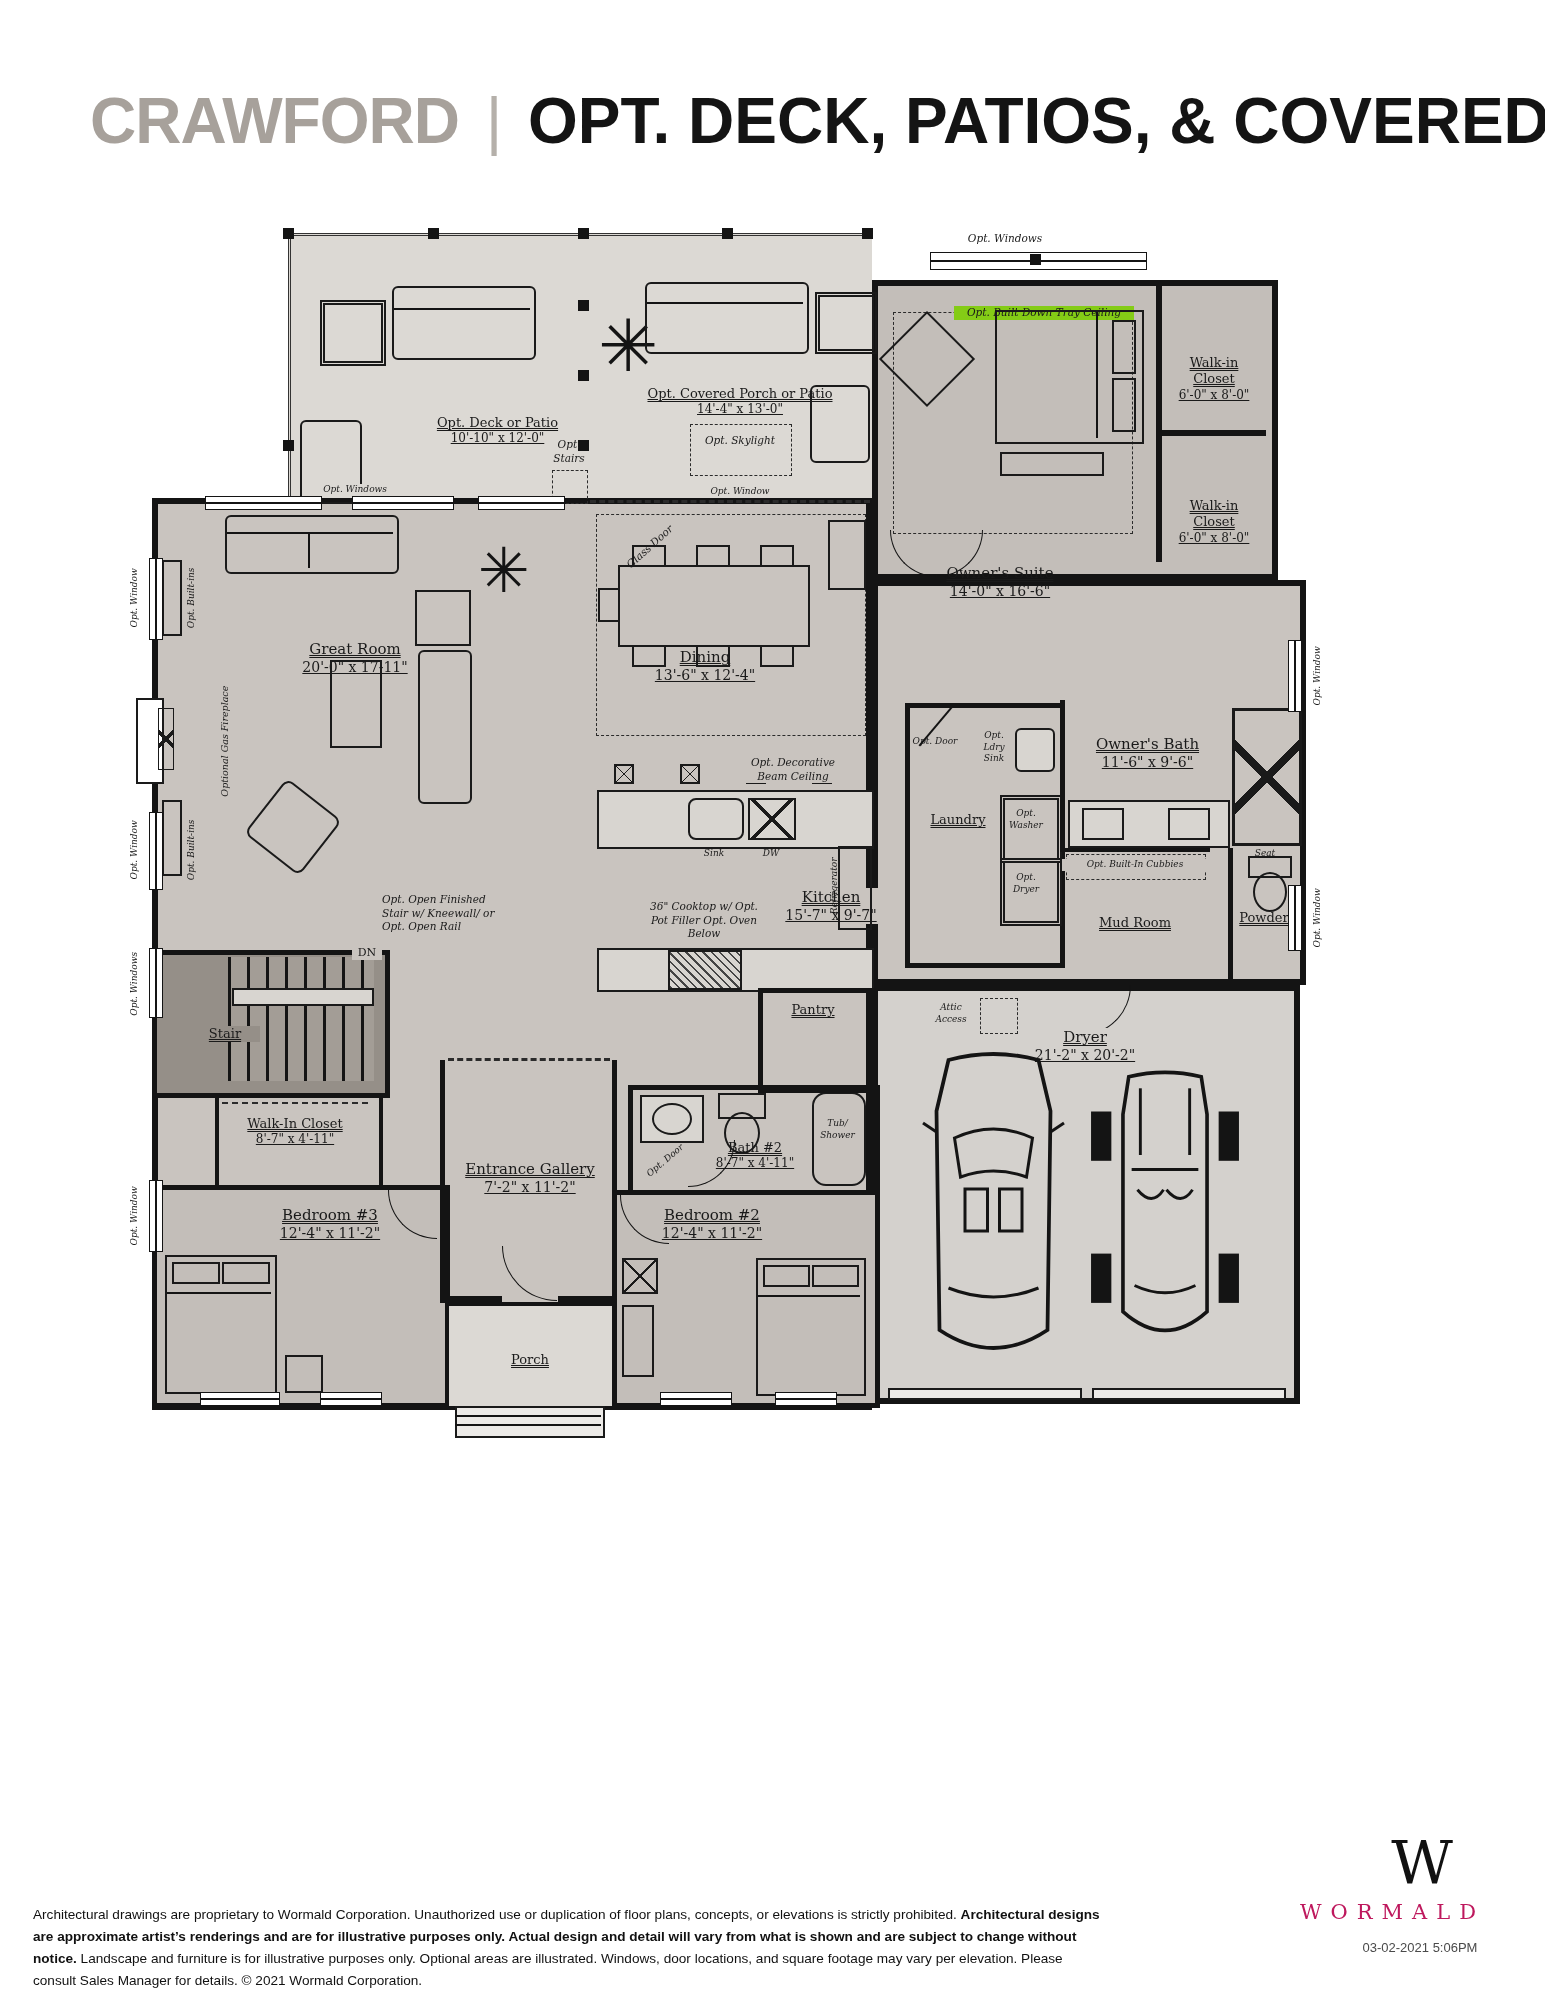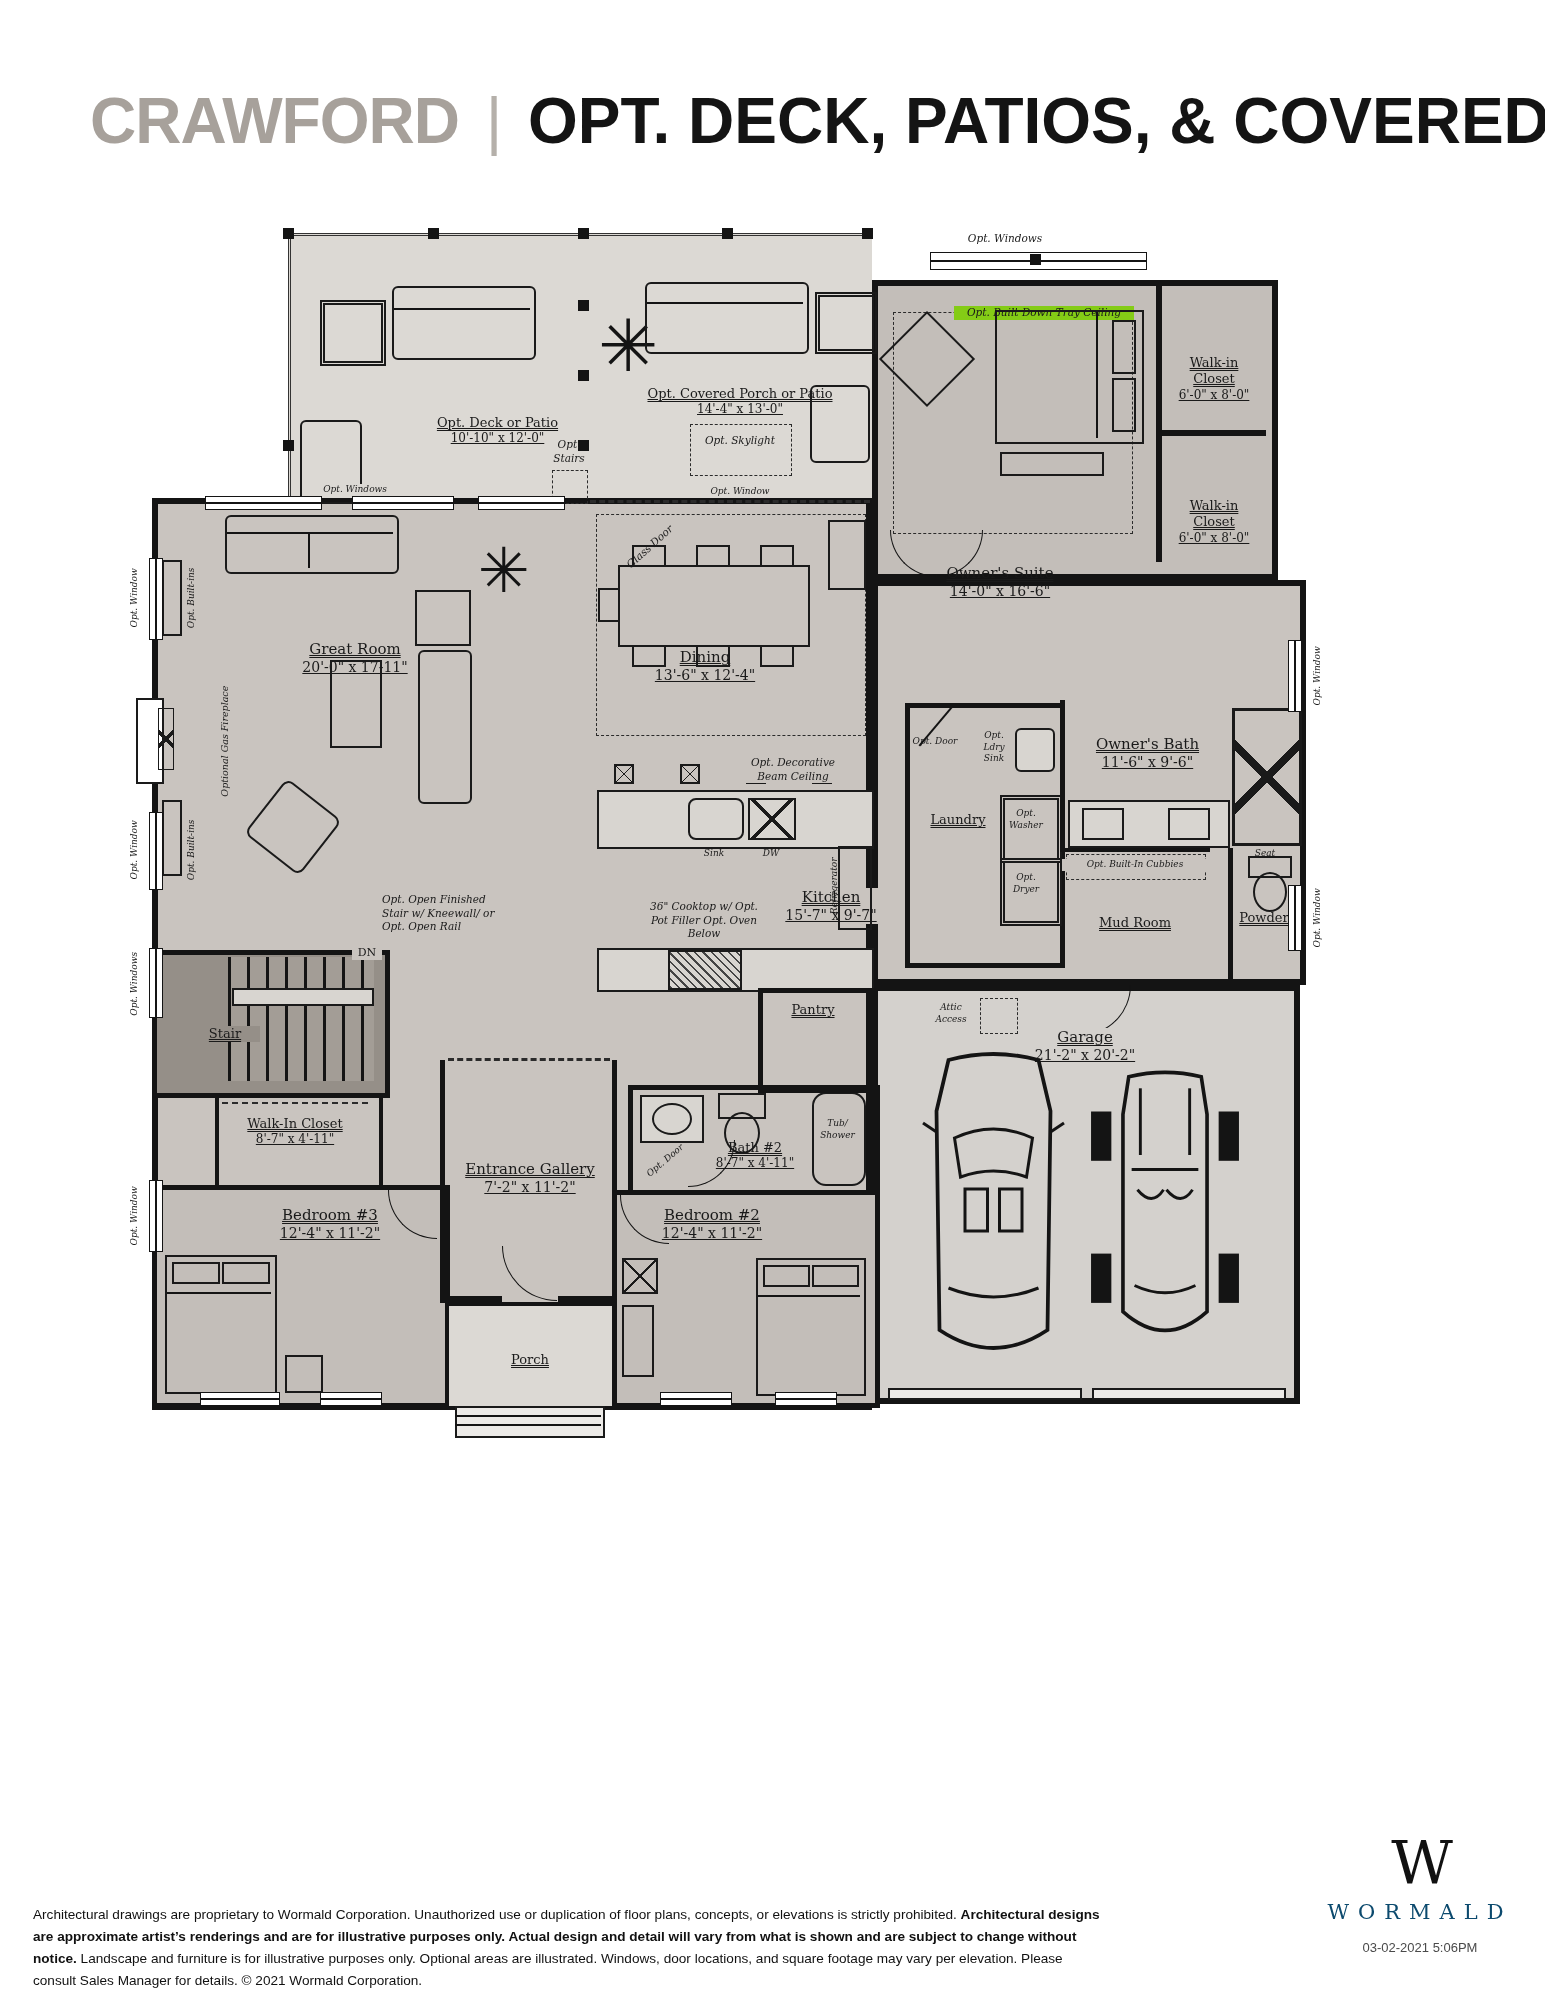--- a/index.html
+++ b/index.html
@@ -38,22 +38,22 @@
   .plant{position:absolute;font-family:"DejaVu Sans",sans-serif;color:#141414;line-height:1;}
   
   .treads{position:absolute;background:#a39d96;
           background-image:repeating-linear-gradient(90deg,#141414 0 3px,transparent 3px 19px);}
   .hatch{background-image:repeating-linear-gradient(45deg,#444 0 1.5px,transparent 1.5px 6px);}
   
   .foot{position:absolute;left:33px;top:1890px;width:1075px;
         font-family:"Liberation Sans",sans-serif;font-size:13.6px;line-height:1.62;color:#111;}
   .logo-w{position:absolute;left:1372px;top:1828px;width:100px;text-align:center;
           font-family:"DejaVu Serif",serif;font-size:60px;color:#111;}
-  .logo-name{position:absolute;left:1300px;top:1900px;width:240px;text-align:center;
-          font-family:"DejaVu Serif",serif;font-size:21px;letter-spacing:9px;color:#0c4a6e;}
+  .logo-name{position:absolute;left:1300px;top:1900px;width:240px;
+          font-family:"DejaVu Serif",serif;font-size:21px;letter-spacing:9px;color:#be185d;}
   .logo-date{position:absolute;left:1300px;top:1940px;width:240px;text-align:center;
           font-family:"Liberation Sans",sans-serif;font-size:13px;color:#4a4a4a;}
 </style>
 </head>
 <body>
 
 <div class="page">
 
   <div class="hdr">
     <span class="brand">CRAWFORD</span>
@@ -319,21 +319,21 @@
     <div class="rname sm">Mud Room</div>
   </div>
   <div class="f" style="left:1248px;top:856px;width:40px;height:18px;"></div>
   <div class="f" style="left:1253px;top:872px;width:30px;height:36px;border-radius:50%;"></div>
   <div class="rl" style="left:1228px;top:910px;width:72px;">
     <div class="rname sm">Powder</div>
   </div>
   <div class="arc" style="left:1080px;top:985px;width:50px;height:50px;border-width:0 1.6px 1.6px 0;border-radius:0 0 100% 0;"></div>
 
   <div class="rl" style="left:1005px;top:1028px;width:160px;background:#d4d1cd;">
-    <div class="rname">Garage</div>
+    <div class="rname">Dryer</div>
     <div class="rdims">21'-2" x 20'-2"</div>
   </div>
   <div class="ann tiny" style="left:930px;top:1002px;width:42px;">Attic Access</div>
   <div class="dash" style="left:980px;top:998px;width:36px;height:34px;"></div>
 
   <div class="f" style="left:888px;top:1388px;width:190px;height:8px;background:#eceae7;"></div>
   <div class="f" style="left:1092px;top:1388px;width:190px;height:8px;background:#eceae7;"></div>
 
   <svg class="abs" style="left:916px;top:1045px;" width="155" height="330" viewBox="0 0 100 220">
     <path d="M20,10 Q50,2 80,10 L88,44 L86,190 Q50,214 14,190 L12,44 Z" fill="none" stroke="#141414" stroke-width="2.5"></path>

